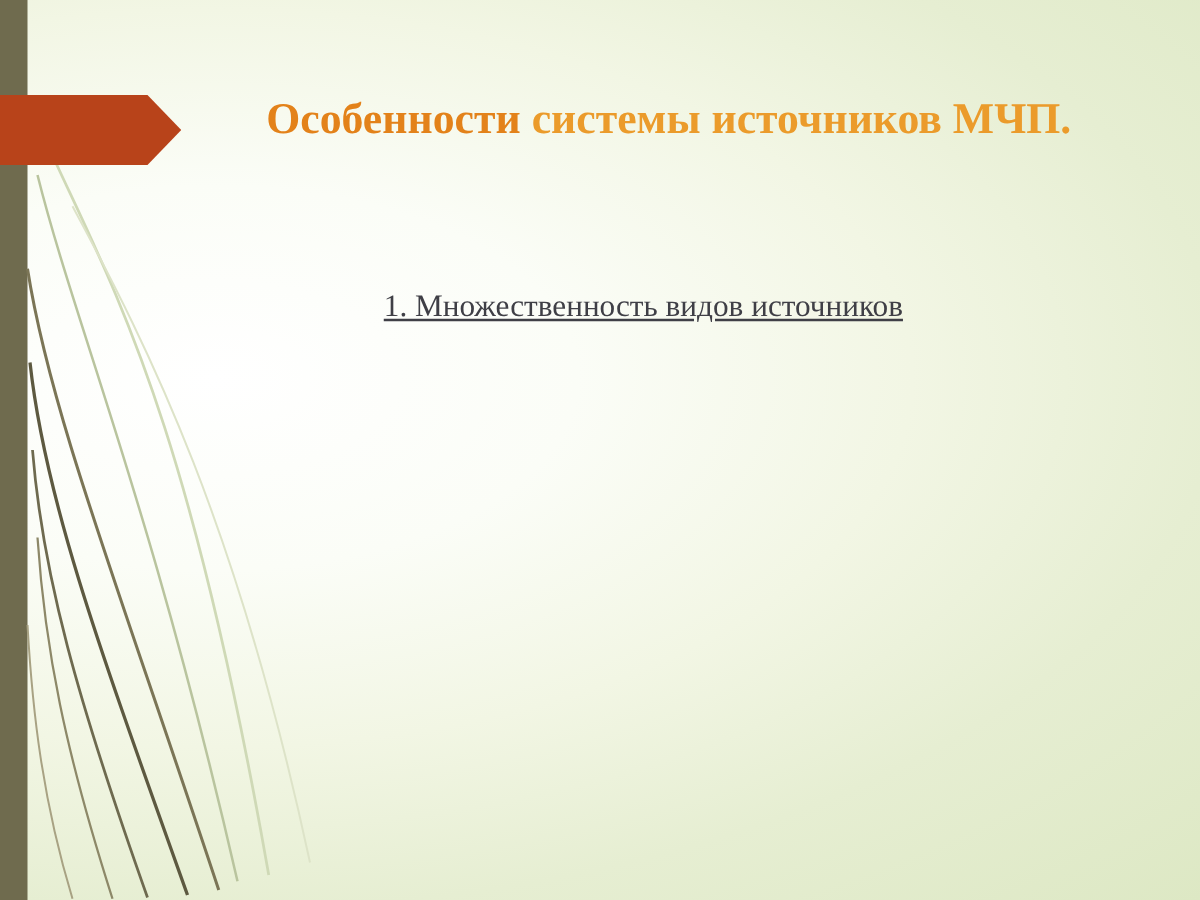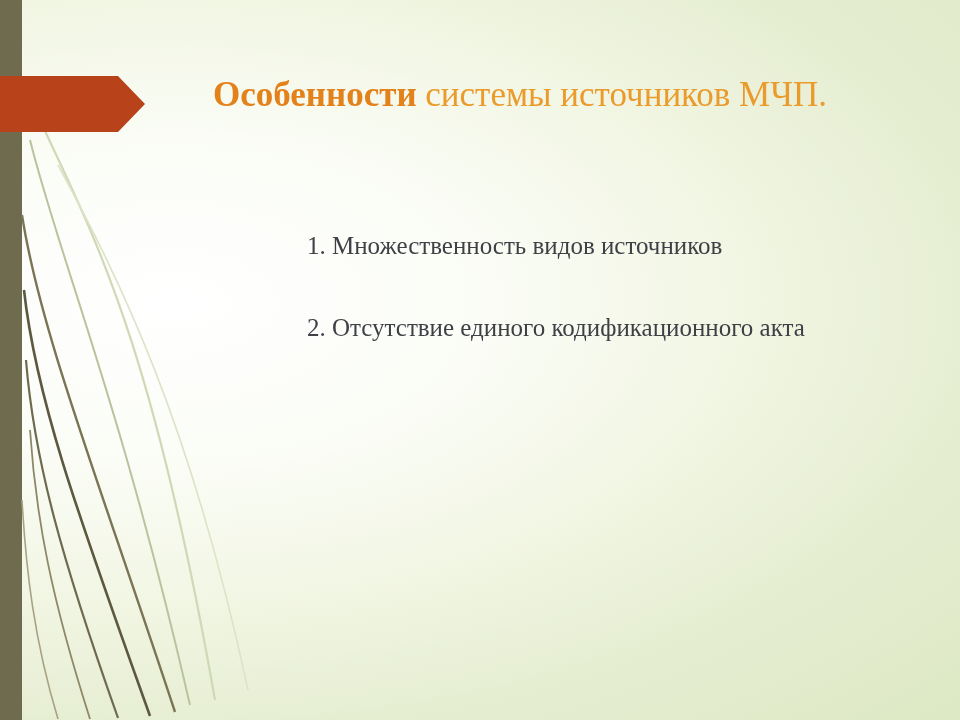--- a/index.html
+++ b/index.html
@@ -60,37 +60,38 @@
     font-size: 35px;
     line-height: 1.22;
     color: #e8921f;
     font-weight: bold;
   }
   .title .accent {
     color: #e3821a;
     margin-top: 36px;
   }
   .title .normal {
-    font-weight: normal;
+    font-weight: bold;
     color: #eb9b2b;
   }
 
   
   .body-area {
     position: absolute;
     left: 247px;
     top: 228px;
     width: 660px;
     color: #3f3f46;
     font-size: 25px;
     line-height: 1.45;
   }
   .para {
     margin: 0 0 46px 0;
     text-indent: 60px;
+    text-decoration: underline;
   }
   .para:last-child {
     margin-bottom: 0;
   }
 </style>
 </head>
 <body>
 
 <div class="slide">
 
@@ -110,16 +111,15 @@
   <svg class="arrow-banner" viewBox="0 0 145 56" preserveAspectRatio="none">
     <polygon points="0,0 118,0 145,28 118,56 0,56" fill="#b8431a"></polygon>
   </svg>
 
   <div class="title">
     <span class="accent">Особенности</span><span class="normal"> системы источников МЧП.</span>
   </div>
 
   <div class="body-area">
     <p class="para">1. Множественность видов источников</p>
-    <p class="para">2. Отсутствие единого кодификационного акта</p>
   </div>
 
 </div>
 
 </body></html>

